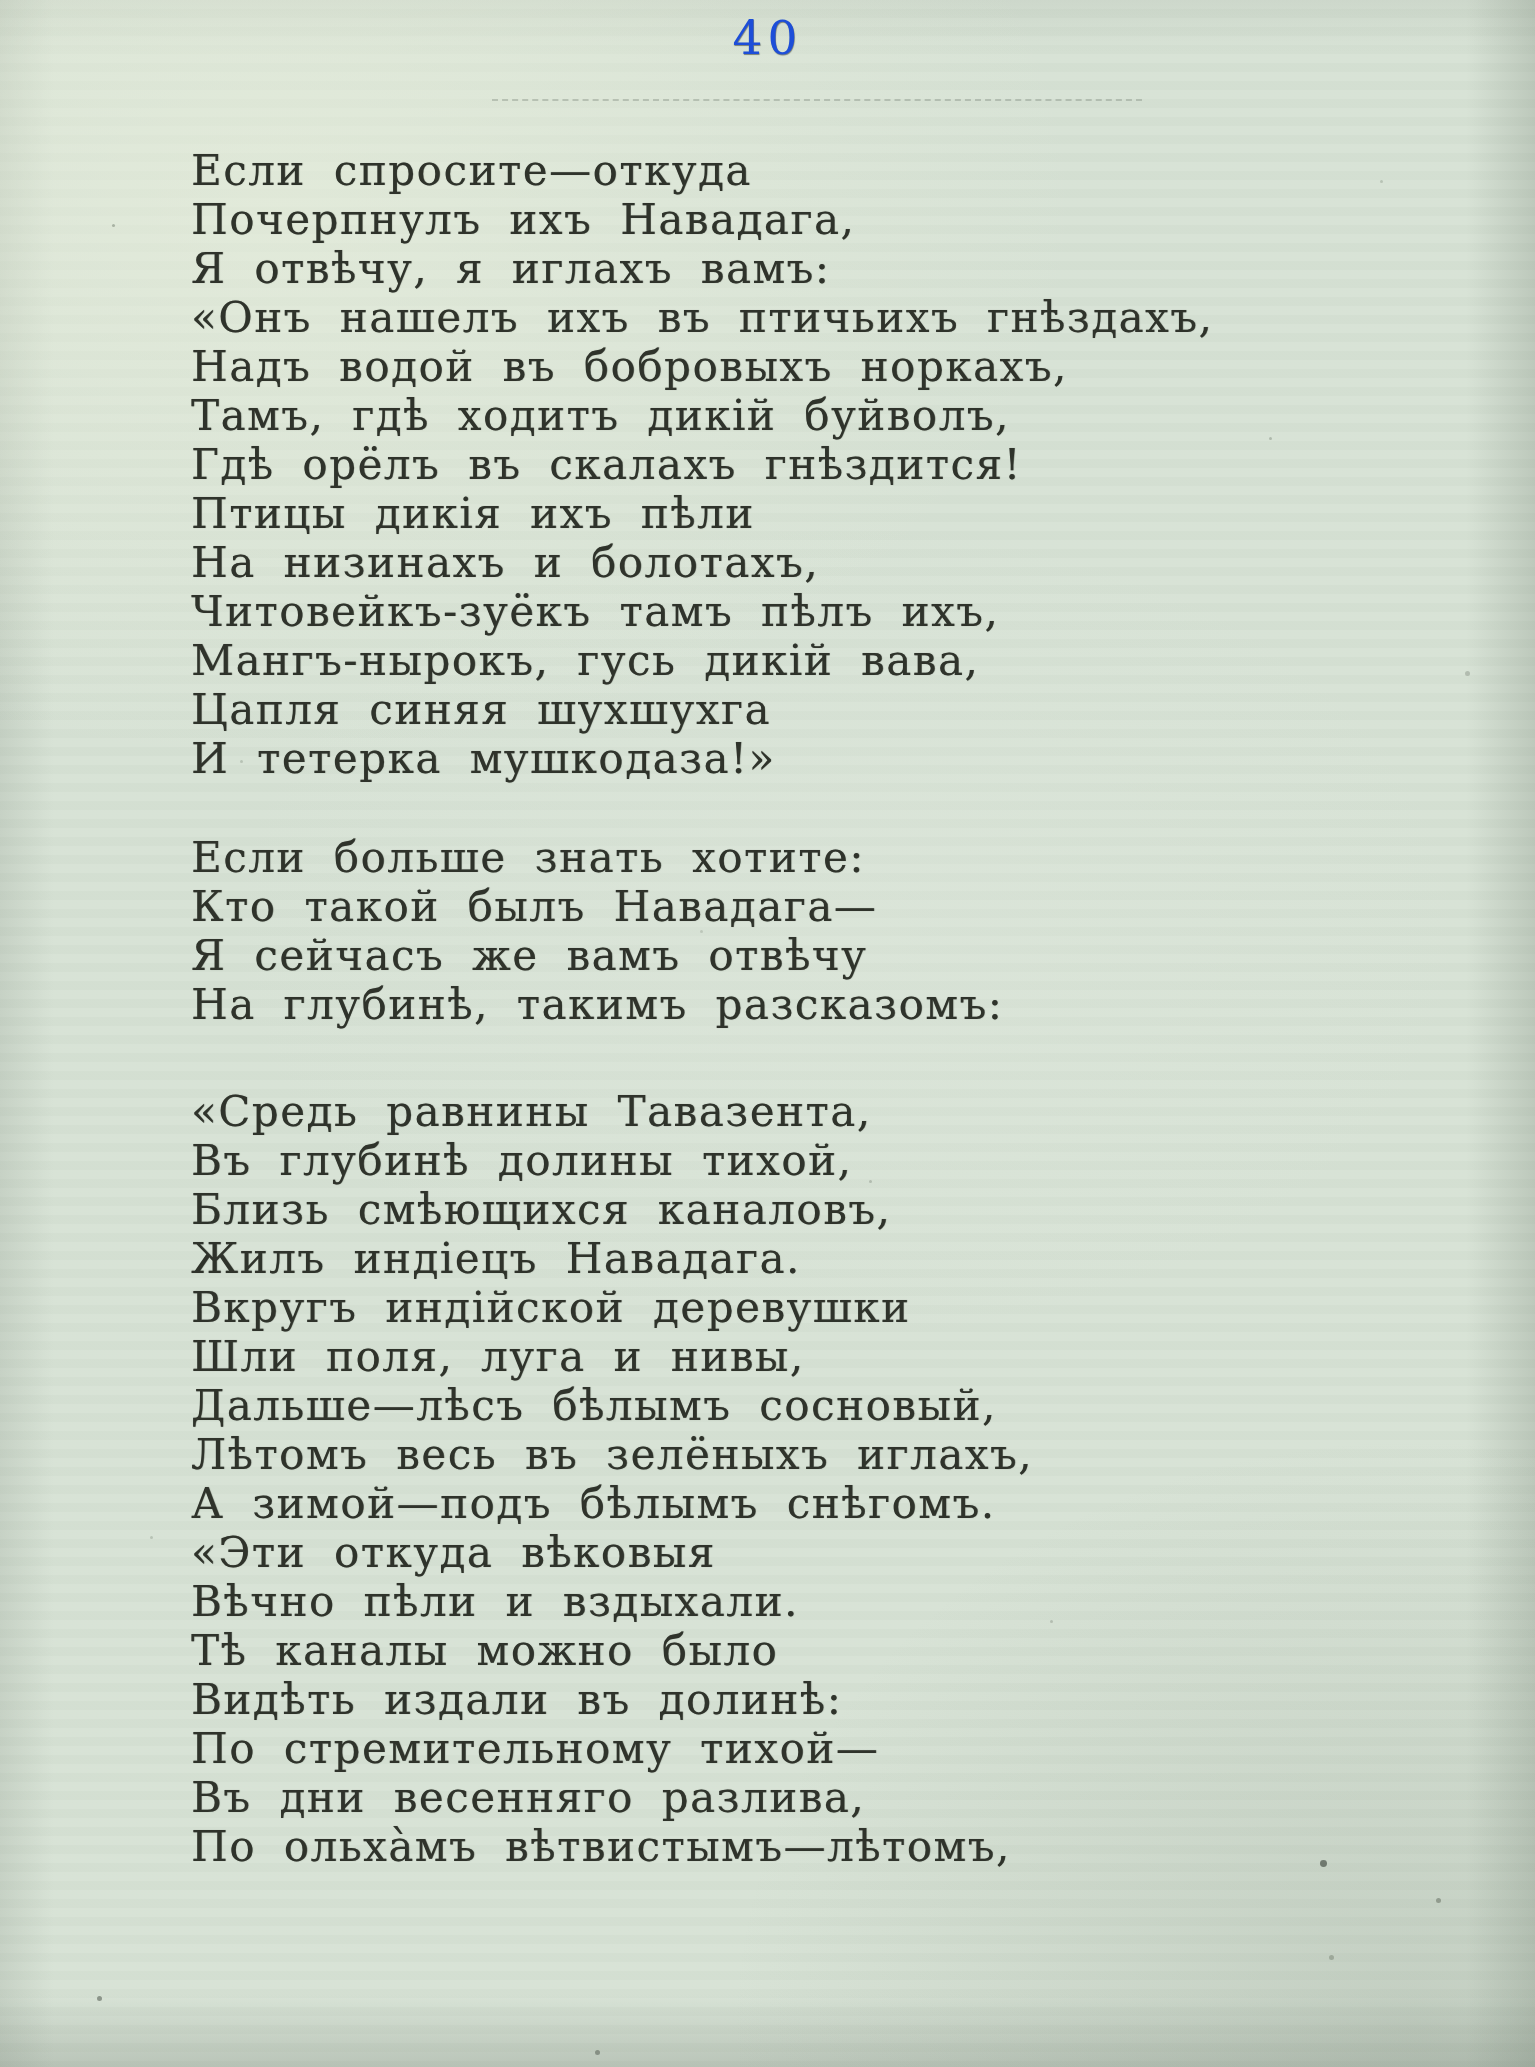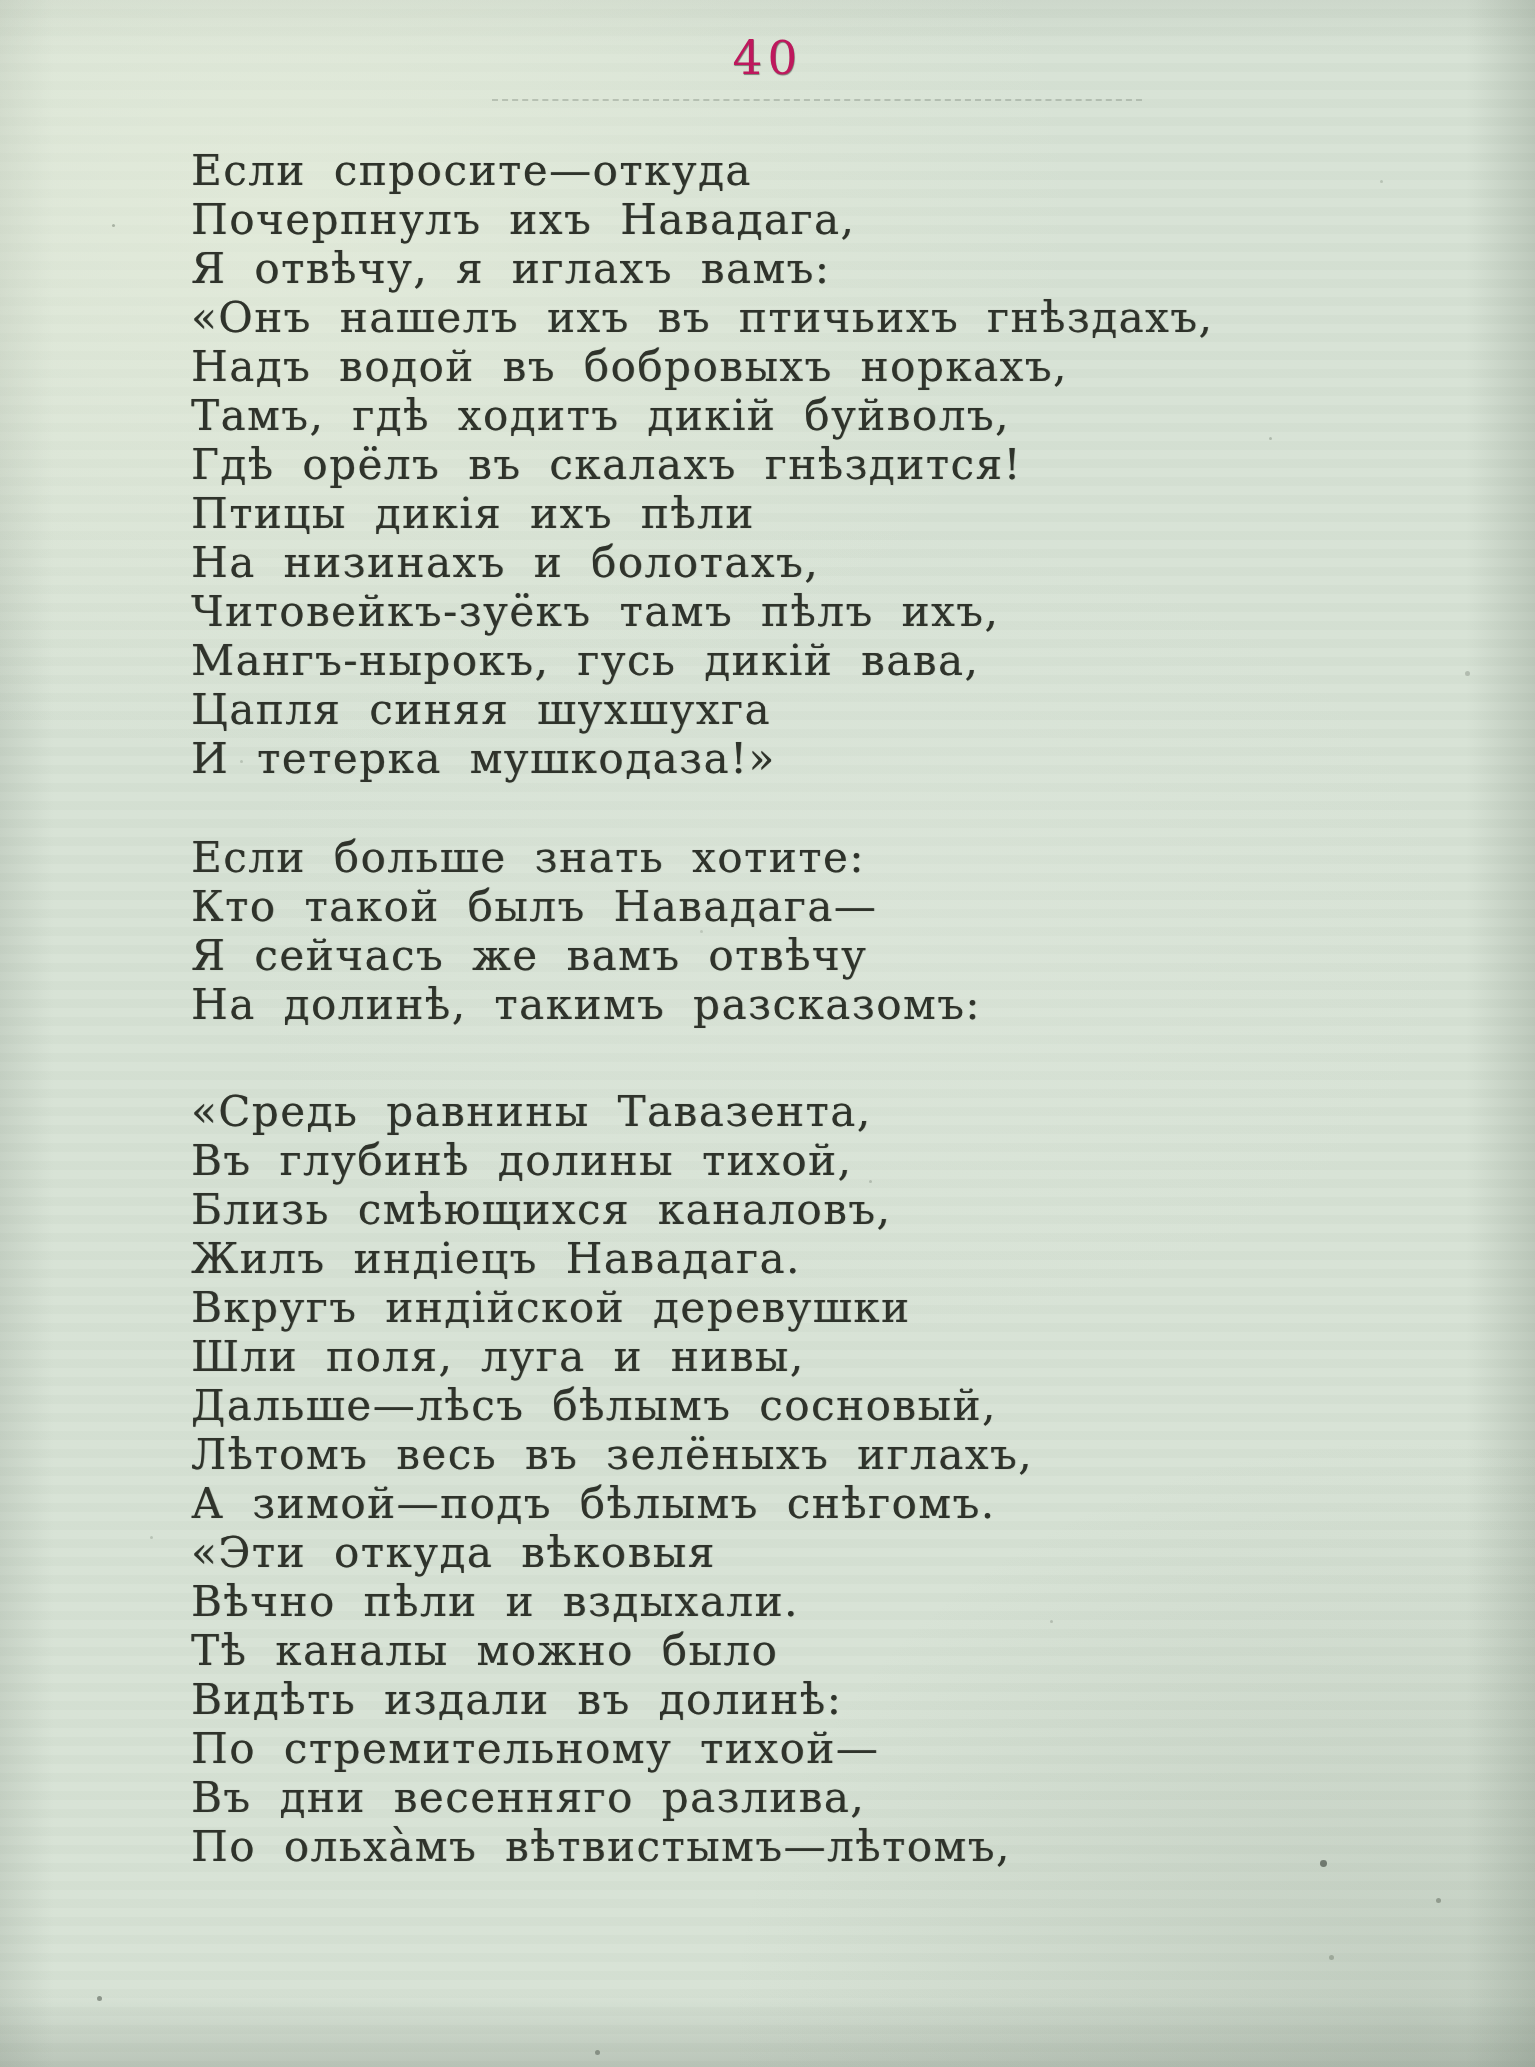--- a/index.html
+++ b/index.html
@@ -17,27 +17,27 @@
       radial-gradient(1300px 900px at 18% 10%, rgba(234,240,221,0.55), rgba(234,240,221,0) 62%),
       radial-gradient(1100px 950px at 92% 98%, rgba(122,136,122,0.22), rgba(122,136,122,0) 62%),
       radial-gradient(900px 600px at 55% 45%, rgba(225,233,222,0.30), rgba(225,233,222,0) 70%),
       linear-gradient(90deg, rgba(128,140,128,0.20) 0%, rgba(128,140,128,0) 3.5%, rgba(128,140,128,0) 95.5%, rgba(112,126,112,0.26) 100%),
       linear-gradient(180deg, rgba(138,148,136,0.14) 0%, rgba(138,148,136,0) 2.5%, rgba(138,148,136,0) 96.5%, rgba(106,118,106,0.28) 100%),
       repeating-linear-gradient(180deg, rgba(255,255,255,0.025) 0 9px, rgba(92,112,92,0.028) 9px 18px);
   }
 
   .page-number {
     position: absolute;
-    top: 30px;
+    top: 10px;
     left: 0;
     width: 100%;
     text-align: center;
     font-size: 47px;
     letter-spacing: 5px;
-    color: #be185d;
+    color: #1d4ed8;
     text-shadow: 0.5px 0.5px 0.8px rgba(45,49,42,0.55);
   }
 
   .header-smudge {
     position: absolute;
     top: 99px;
     left: 492px;
     width: 650px;
     height: 0;
     border-top: 2px dashed rgba(88,100,88,0.28);
@@ -108,21 +108,21 @@
       <div class="line">На низинахъ и болотахъ,</div>
       <div class="line">Читовейкъ-зуёкъ тамъ пѣлъ ихъ,</div>
       <div class="line">Мангъ-нырокъ, гусь дикій вава,</div>
       <div class="line">Цапля синяя шухшухга</div>
       <div class="line">И тетерка мушкодаза!»</div>
     </div>
     <div class="stanza">
       <div class="line">Если больше знать хотите:</div>
       <div class="line">Кто такой былъ Навадага—</div>
       <div class="line">Я сейчасъ же вамъ отвѣчу</div>
-      <div class="line">На долинѣ, такимъ разсказомъ:</div>
+      <div class="line">На глубинѣ, такимъ разсказомъ:</div>
     </div>
     <div class="stanza">
       <div class="line">«Средь равнины Тавазента,</div>
       <div class="line">Въ глубинѣ долины тихой,</div>
       <div class="line">Близь смѣющихся каналовъ,</div>
       <div class="line">Жилъ индіецъ Навадага.</div>
       <div class="line">Вкругъ индійской деревушки</div>
       <div class="line">Шли поля, луга и нивы,</div>
       <div class="line">Дальше—лѣсъ бѣлымъ сосновый,</div>
       <div class="line">Лѣтомъ весь въ зелёныхъ иглахъ,</div>

